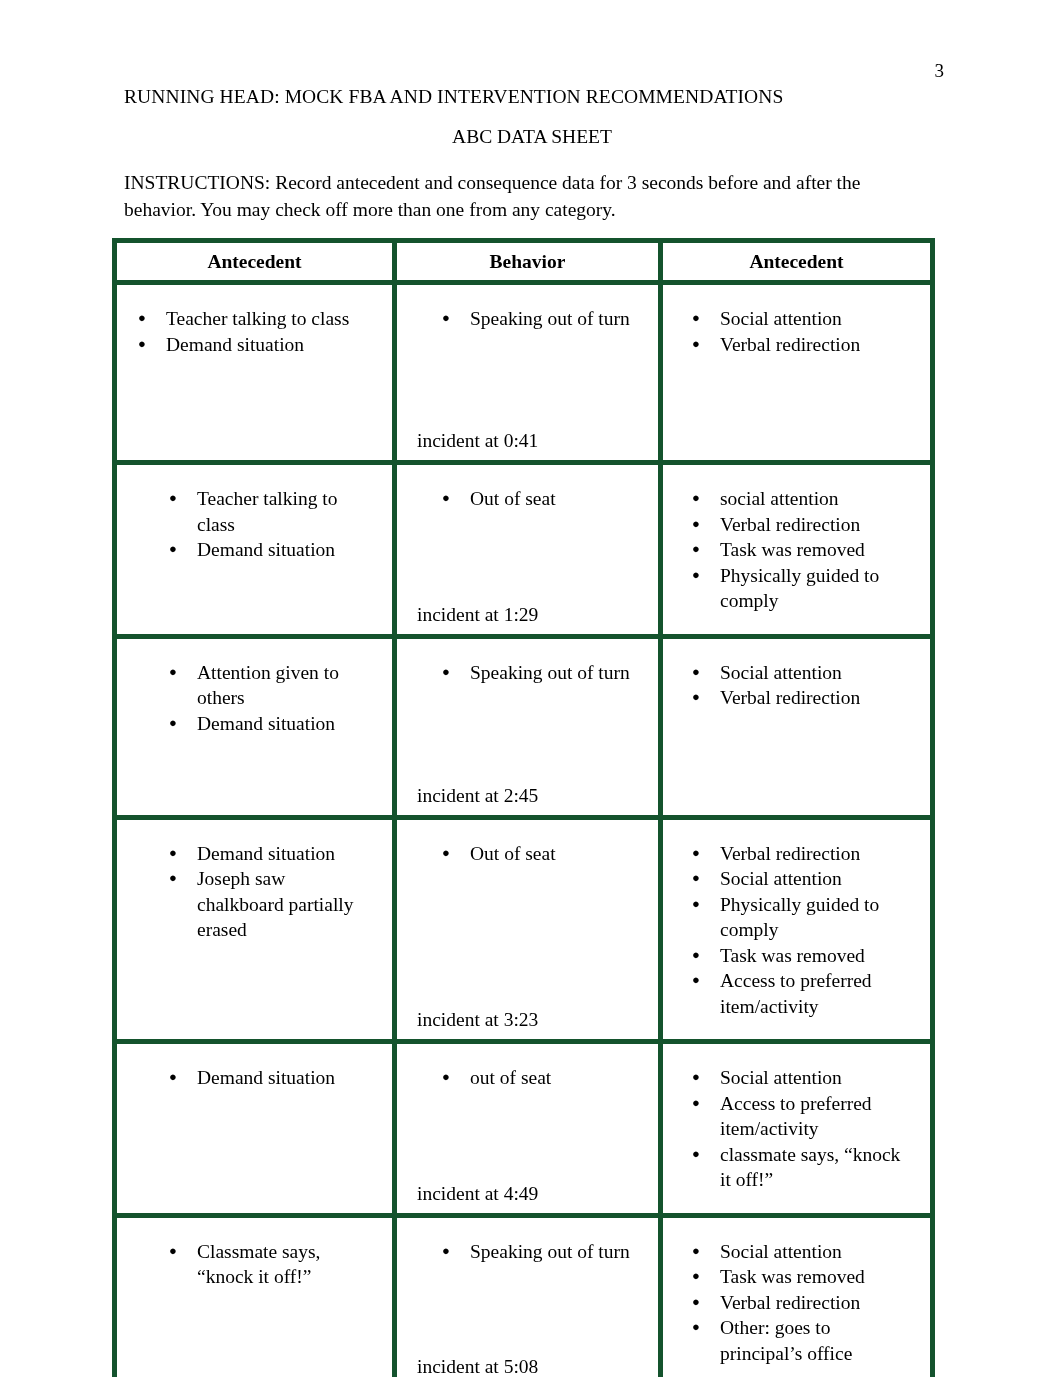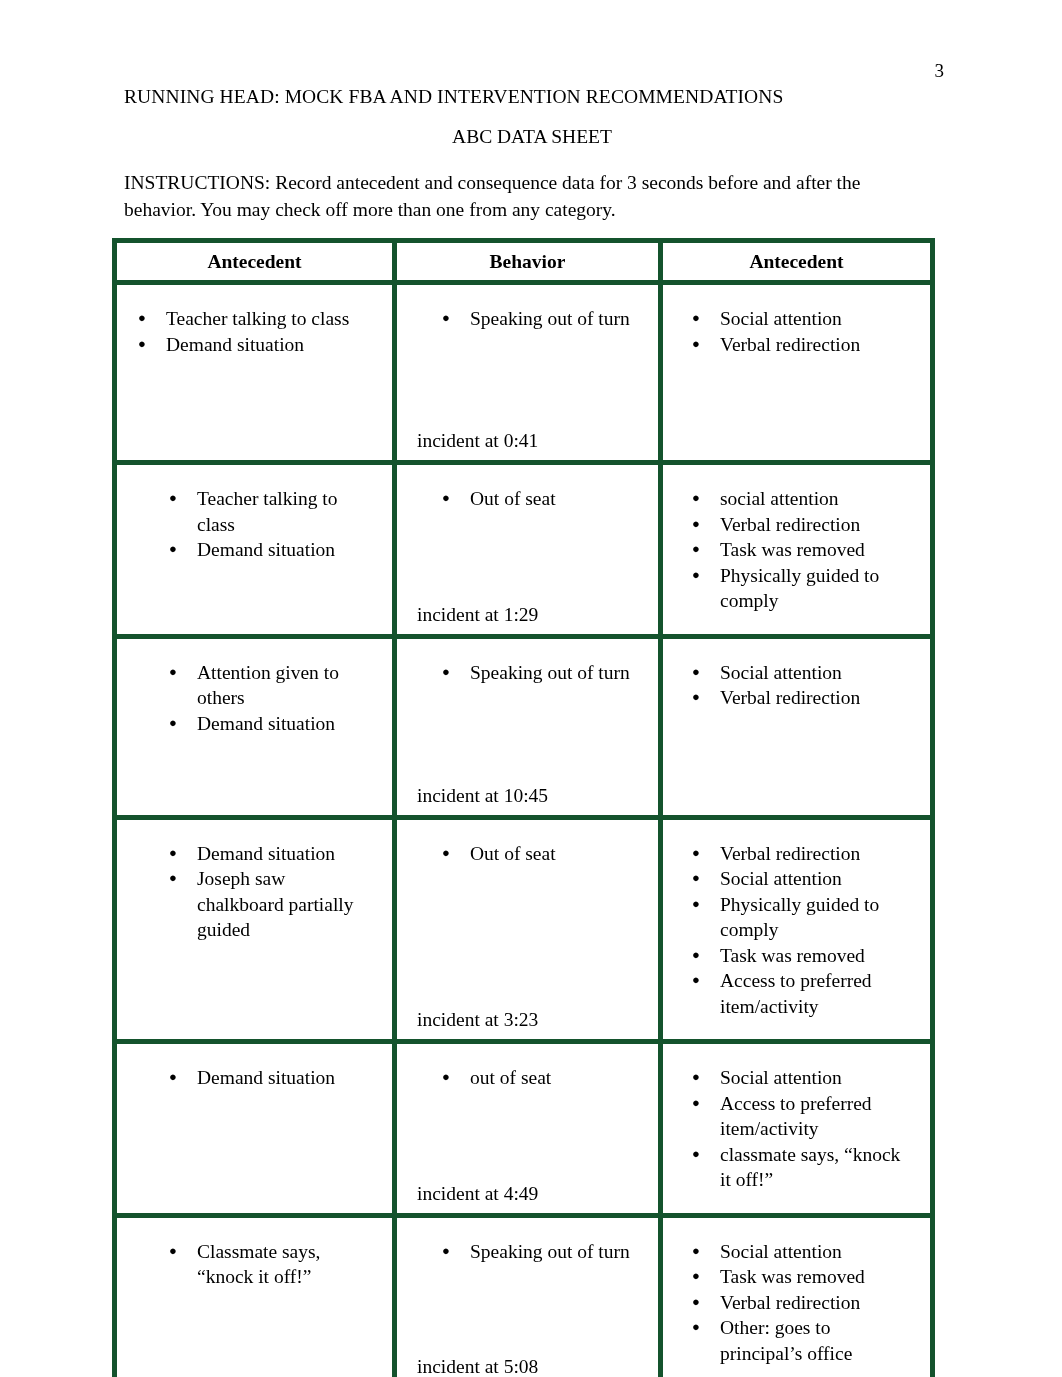--- a/index.html
+++ b/index.html
@@ -236,38 +236,38 @@
               <li>Attention given to others</li>
               <li>Demand situation</li>
             </ul>
           </div>
         </td>
         <td class="cell-b">
           <div class="cell-inner">
             <ul class="cell-list">
               <li>Speaking out of turn</li>
             </ul>
-            <div class="incident-label">incident at 10:45</div>
+            <div class="incident-label">incident at 2:45</div>
           </div>
         </td>
         <td class="cell-c">
           <div class="cell-inner">
             <ul class="cell-list">
               <li>Social attention</li>
               <li>Verbal redirection</li>
             </ul>
           </div>
         </td>
       </tr>
       <tr class="row-4">
         <td class="cell-a">
           <div class="cell-inner">
             <ul class="cell-list">
               <li>Demand situation</li>
-              <li>Joseph saw chalkboard partially guided</li>
+              <li>Joseph saw chalkboard partially erased</li>
             </ul>
           </div>
         </td>
         <td class="cell-b">
           <div class="cell-inner">
             <ul class="cell-list">
               <li>Out of seat</li>
             </ul>
             <div class="incident-label">incident at 3:23</div>
           </div>

